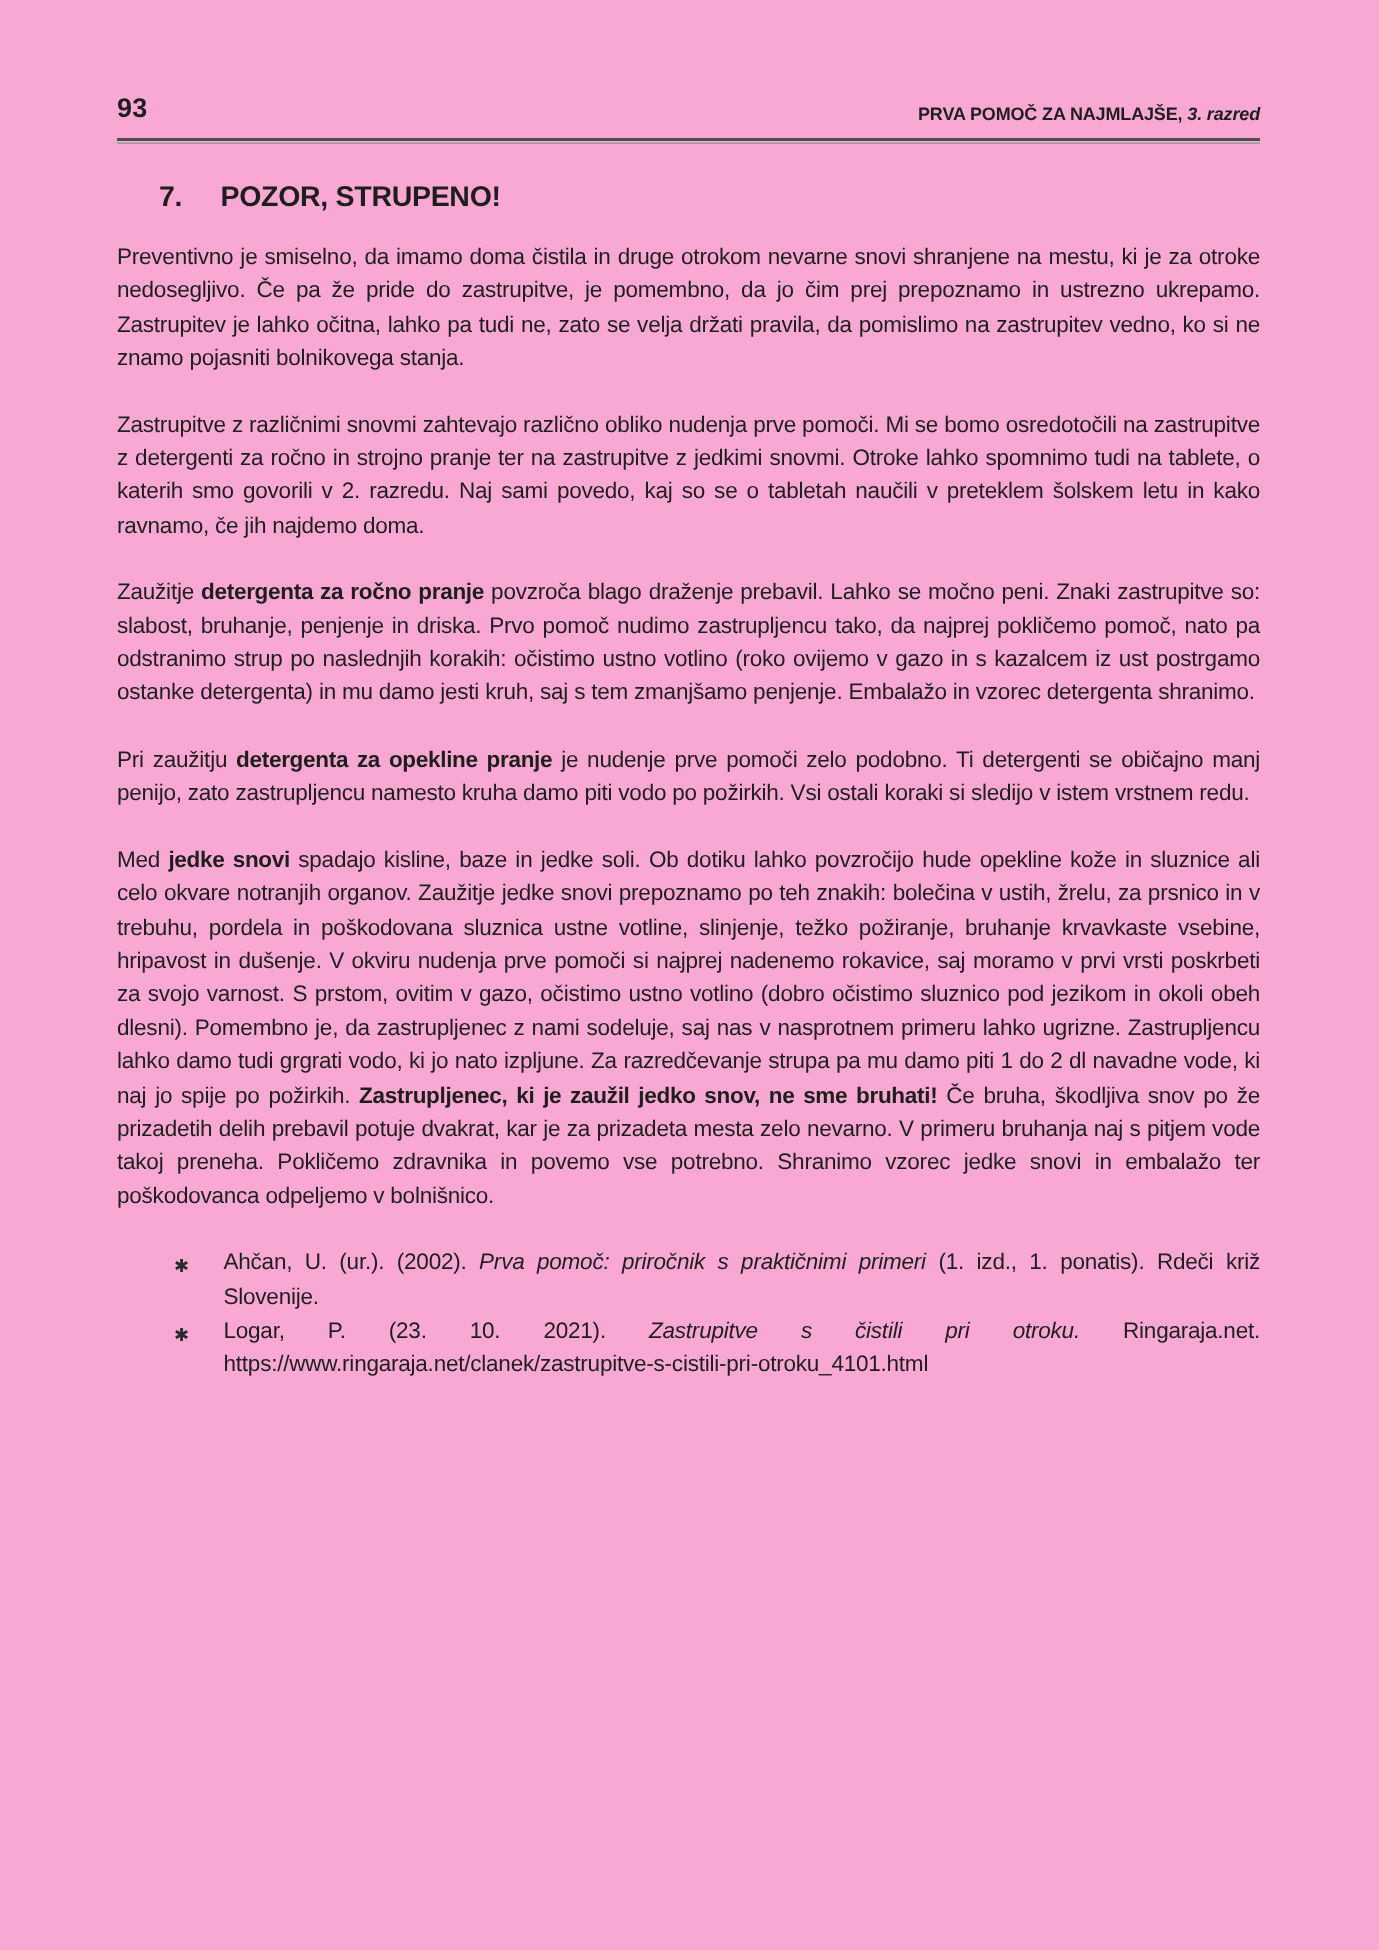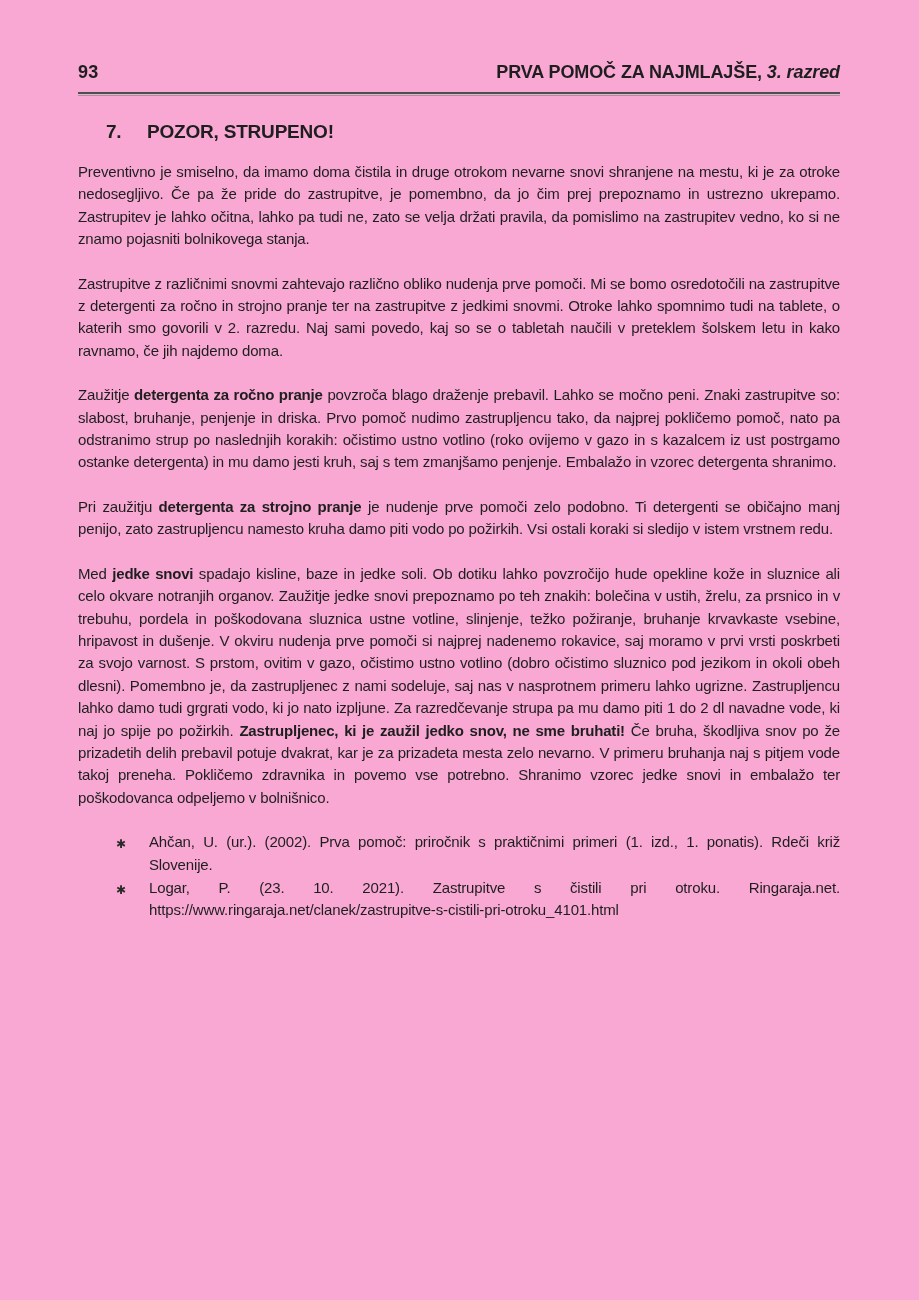--- a/index.html
+++ b/index.html
@@ -21,21 +21,21 @@
     display: flex;
     justify-content: space-between;
     align-items: flex-end;
   }
   .page-num {
     font-size: 18px;
     font-weight: bold;
     letter-spacing: 0.2px;
   }
   .header-title {
-    font-size: 18px;
+    font-size: 12px;
     font-weight: bold;
     letter-spacing: -0.1px;
   }
   .header-title .it { font-style: italic; }
   .rule {
     margin-top: 9px;
     height: 4px;
     border-top: 2px solid #4f4f4f;
     border-bottom: 1px solid #9a9a9a;
   }
@@ -65,21 +65,21 @@
     letter-spacing: -0.15px;
     text-align: justify;
     margin-bottom: 1px;
   }
   .ref .bullet {
     position: absolute;
     left: 38px; top: 2px;
     font-size: 12px;
     color: #2a2a2a;
   }
-  .ref .it { }
+  .ref .it { font-style: italic; }
 </style>
 </head>
 <body>
 
 <div class="page">
 
   <div class="header">
     <div class="page-num">93</div>
     <div class="header-title"><span>PRVA POMOČ ZA NAJMLAJŠE,</span><span class="it"> 3. razred</span></div>
   </div>
@@ -93,21 +93,21 @@
 
   <div class="body-text">
 
 
     <p class="para">Preventivno je smiselno, da imamo doma čistila in druge otrokom nevarne snovi shranjene na mestu, ki je za otroke nedosegljivo. Če pa že pride do zastrupitve, je pomembno, da jo čim prej prepoznamo in ustrezno ukrepamo. Zastrupitev je lahko očitna, lahko pa tudi ne, zato se velja držati pravila, da pomislimo na zastrupitev vedno, ko si ne znamo pojasniti bolnikovega stanja.</p>
 
     <p class="para">Zastrupitve z različnimi snovmi zahtevajo različno obliko nudenja prve pomoči. Mi se bomo osredotočili na zastrupitve z detergenti za ročno in strojno pranje ter na zastrupitve z jedkimi snovmi. Otroke lahko spomnimo tudi na tablete, o katerih smo govorili v 2. razredu. Naj sami povedo, kaj so se o tabletah naučili v preteklem šolskem letu in kako ravnamo, če jih najdemo doma.</p>
 
     <p class="para"><span>Zaužitje </span><b>detergenta za ročno pranje</b><span> povzroča blago draženje prebavil. Lahko se močno peni. Znaki zastrupitve so: slabost, bruhanje, penjenje in driska. Prvo pomoč nudimo zastrupljencu tako, da najprej pokličemo pomoč, nato pa odstranimo strup po naslednjih korakih: očistimo ustno votlino (roko ovijemo v gazo in s kazalcem iz ust postrgamo ostanke detergenta) in mu damo jesti kruh, saj s tem zmanjšamo penjenje. Embalažo in vzorec detergenta shranimo.</span></p>
 
-    <p class="para"><span>Pri zaužitju </span><b>detergenta za strojno pranje</b><span> je nudenje prve pomoči zelo podobno. Ti detergenti se običajno manj penijo, zato zastrupljencu namesto kruha damo piti vodo po požirkih. Vsi ostali koraki si sledijo v istem vrstnem redu.</span></p>
+    <p class="para"><span>Pri zaužitju </span><b>detergenta za opekline pranje</b><span> je nudenje prve pomoči zelo podobno. Ti detergenti se običajno manj penijo, zato zastrupljencu namesto kruha damo piti vodo po požirkih. Vsi ostali koraki si sledijo v istem vrstnem redu.</span></p>
 
     <p class="para"><span>Med </span><b>jedke snovi</b><span> spadajo kisline, baze in jedke soli. Ob dotiku lahko povzročijo hude opekline kože in sluznice ali celo okvare notranjih organov. Zaužitje jedke snovi prepoznamo po teh znakih: bolečina v ustih, žrelu, za prsnico in v trebuhu, pordela in poškodovana sluznica ustne votline, slinjenje, težko požiranje, bruhanje krvavkaste vsebine, hripavost in dušenje. V okviru nudenja prve pomoči si najprej nadenemo rokavice, saj moramo v prvi vrsti poskrbeti za svojo varnost. S prstom, ovitim v gazo, očistimo ustno votlino (dobro očistimo sluznico pod jezikom in okoli obeh dlesni). Pomembno je, da zastrupljenec z nami sodeluje, saj nas v nasprotnem primeru lahko ugrizne. Zastrupljencu lahko damo tudi grgrati vodo, ki jo nato izpljune. Za razredčevanje strupa pa mu damo piti 1 do 2 dl navadne vode, ki naj jo spije po požirkih. </span><b>Zastrupljenec, ki je zaužil jedko snov, ne sme bruhati!</b><span> Če bruha, škodljiva snov po že prizadetih delih prebavil potuje dvakrat, kar je za prizadeta mesta zelo nevarno. V primeru bruhanja naj s pitjem vode takoj preneha. Pokličemo zdravnika in povemo vse potrebno. Shranimo vzorec jedke snovi in embalažo ter poškodovanca odpeljemo v bolnišnico.</span></p>
 
     <div class="refs">
 
       <div class="ref">
         <span class="bullet">✱</span><span>Ahčan, U. (ur.). (2002). </span><span class="it">Prva pomoč: priročnik s praktičnimi primeri</span><span> (1. izd., 1. ponatis). Rdeči križ Slovenije.</span>
       </div>
 
       <div class="ref">

